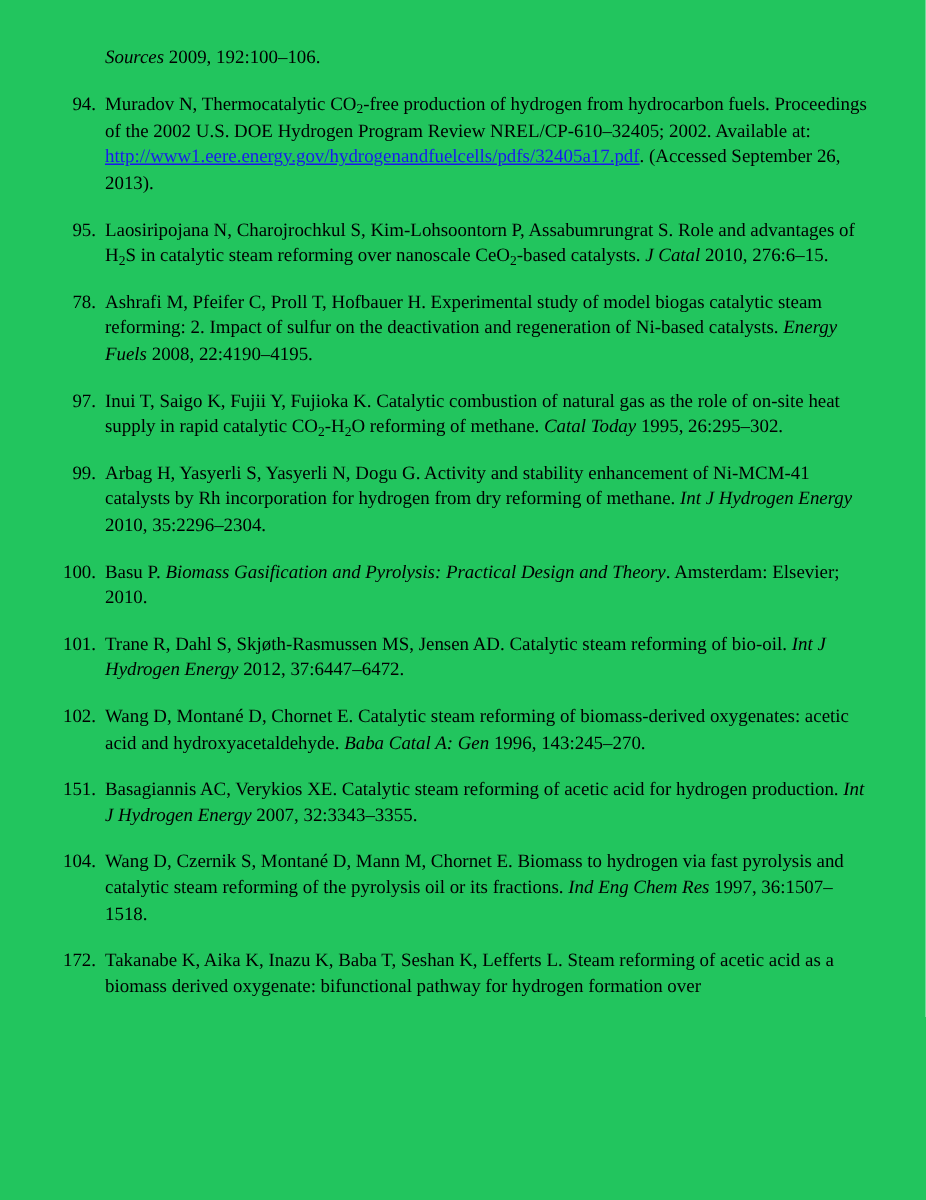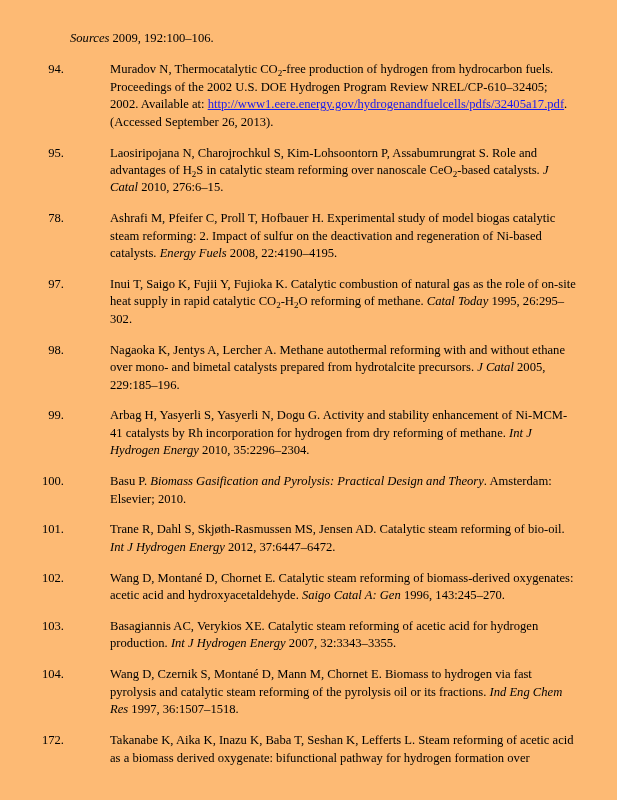--- a/index.html
+++ b/index.html
@@ -11,21 +11,21 @@
     width: 617px;
     height: 800px;
     font-family: "Liberation Serif", serif;
     color: #000000;
     overflow: hidden;
   }
   #page {
     position: relative;
     width: 617px;
     height: 800px;
-    background: #fdba74;
+    background: #22c55e;
     box-sizing: border-box;
     padding: 30px 38px 10px 34px;
   }
   .reflist {
     margin: 0;
     padding: 0;
     list-style: none;
   }
   .contline {
     font-size: 12.6px;
@@ -46,21 +46,20 @@
     position: absolute;
     left: 0;
     top: 0;
     width: 30px;
     text-align: right;
     font-size: 12.6px;
     white-space: nowrap;
   }
   .ref .body {
     display: block;
-    margin-left: 40px;
   }
   i, .it {
     font-style: italic;
   }
   .lnk {
     color: #1a1aee;
     text-decoration: underline;
   }
   sub {
     font-size: 9px;
@@ -88,41 +87,37 @@
       </li>
       <li class="ref">
         <span class="num">78.</span>
         <span class="body"><span>Ashrafi M, Pfeifer C, Proll T, Hofbauer H. Experimental study of model biogas catalytic steam reforming: 2. Impact of sulfur on the deactivation and regeneration of Ni-based catalysts. </span><i>Energy Fuels</i><span> 2008, 22:4190–4195.</span></span>
       </li>
       <li class="ref">
         <span class="num">97.</span>
         <span class="body"><span>Inui T, Saigo K, Fujii Y, Fujioka K. Catalytic combustion of natural gas as the role of on-site heat supply in rapid catalytic CO</span><sub>2</sub><span>-H</span><sub>2</sub><span>O reforming of methane. </span><i>Catal Today</i><span> 1995, 26:295–302.</span></span>
       </li>
       <li class="ref">
-        <span class="num">98.</span>
-        <span class="body"><span>Nagaoka K, Jentys A, Lercher A. Methane autothermal reforming with and without ethane over mono- and bimetal catalysts prepared from hydrotalcite precursors. </span><i>J Catal</i><span> 2005, 229:185–196.</span></span>
-      </li>
-      <li class="ref">
         <span class="num">99.</span>
         <span class="body"><span>Arbag H, Yasyerli S, Yasyerli N, Dogu G. Activity and stability enhancement of Ni-MCM-41 catalysts by Rh incorporation for hydrogen from dry reforming of methane. </span><i>Int J Hydrogen Energy</i><span> 2010, 35:2296–2304.</span></span>
       </li>
       <li class="ref">
         <span class="num">100.</span>
         <span class="body"><span>Basu P. </span><i>Biomass Gasification and Pyrolysis: Practical Design and Theory</i><span>. Amsterdam: Elsevier; 2010.</span></span>
       </li>
       <li class="ref">
         <span class="num">101.</span>
         <span class="body"><span>Trane R, Dahl S, Skjøth-Rasmussen MS, Jensen AD. Catalytic steam reforming of bio-oil. </span><i>Int J Hydrogen Energy</i><span> 2012, 37:6447–6472.</span></span>
       </li>
       <li class="ref">
         <span class="num">102.</span>
-        <span class="body"><span>Wang D, Montané D, Chornet E. Catalytic steam reforming of biomass-derived oxygenates: acetic acid and hydroxyacetaldehyde. </span><i>Saigo Catal A: Gen</i><span> 1996, 143:245–270.</span></span>
+        <span class="body"><span>Wang D, Montané D, Chornet E. Catalytic steam reforming of biomass-derived oxygenates: acetic acid and hydroxyacetaldehyde. </span><i>Baba Catal A: Gen</i><span> 1996, 143:245–270.</span></span>
       </li>
       <li class="ref">
-        <span class="num">103.</span>
+        <span class="num">151.</span>
         <span class="body"><span>Basagiannis AC, Verykios XE. Catalytic steam reforming of acetic acid for hydrogen production. </span><i>Int J Hydrogen Energy</i><span> 2007, 32:3343–3355.</span></span>
       </li>
       <li class="ref">
         <span class="num">104.</span>
         <span class="body"><span>Wang D, Czernik S, Montané D, Mann M, Chornet E. Biomass to hydrogen via fast pyrolysis and catalytic steam reforming of the pyrolysis oil or its fractions. </span><i>Ind Eng Chem Res</i><span> 1997, 36:1507–1518.</span></span>
       </li>
       <li class="ref">
         <span class="num">172.</span>
         <span class="body"><span>Takanabe K, Aika K, Inazu K, Baba T, Seshan K, Lefferts L. Steam reforming of acetic acid as a biomass derived oxygenate: bifunctional pathway for hydrogen formation over</span></span>
       </li>

